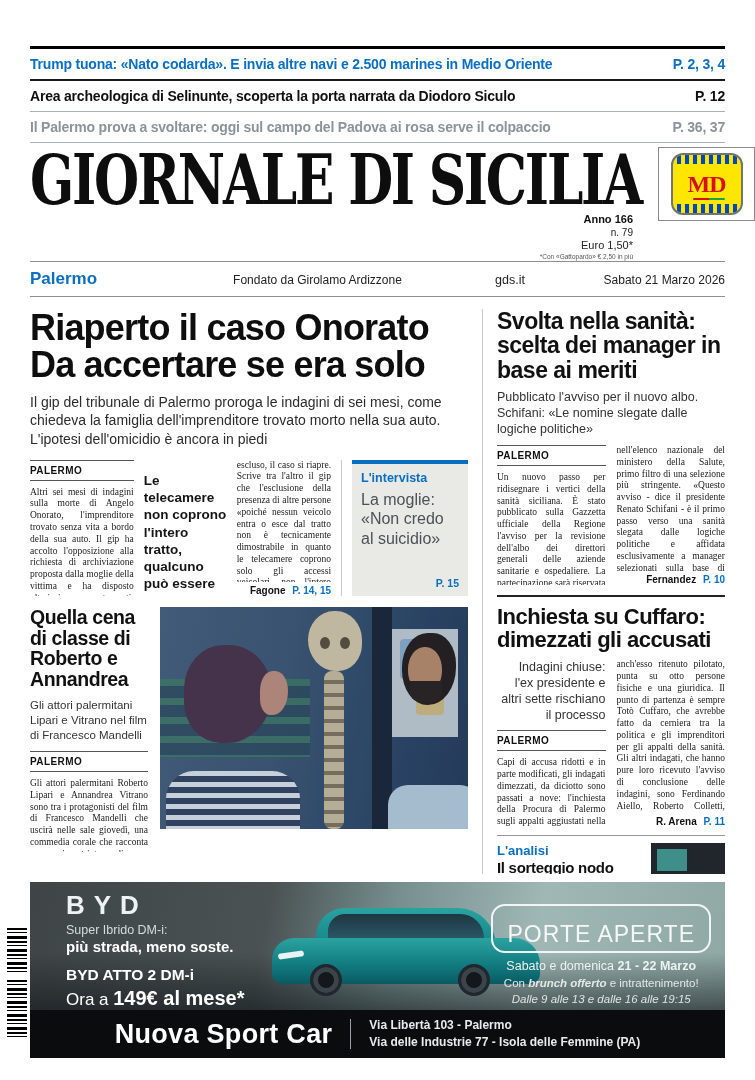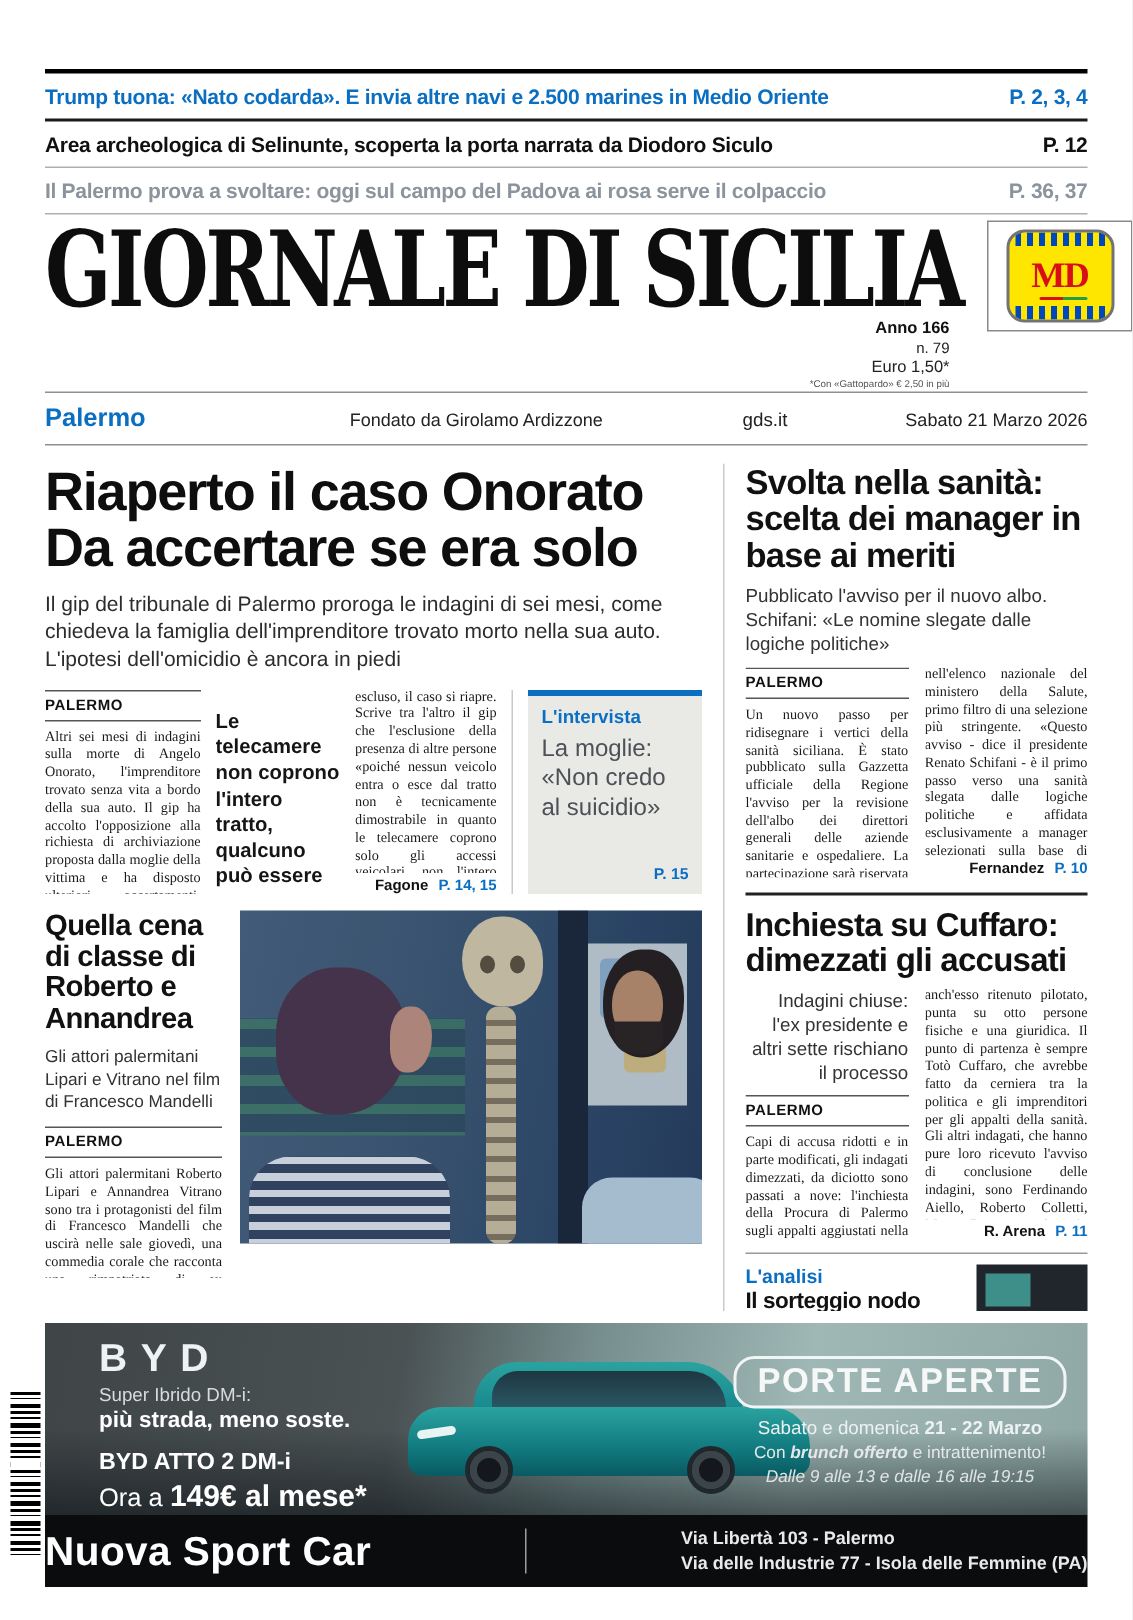--- a/index.html
+++ b/index.html
@@ -115,32 +115,32 @@
       linear-gradient(180deg, rgba(0,0,0,0) 55%, rgba(15,20,24,0.6) 100%),
       linear-gradient(100deg, #3f4547 0%, #4a5254 34%, #77908f 52%, #9fb8b6 72%, #8fa8a6 100%); }
   .ad-left { position:absolute; left:36px; top:8px; line-height:1.2; }
   .ad-brand { font-size:26px; font-weight:bold; letter-spacing:9px; color:#eef2f2; }
   .ad-t1 { font-size:12.5px; color:#d6dcdd; margin-top:2px; }
   .ad-t2 { font-size:15px; font-weight:bold; color:#fff; }
   .ad-model { font-size:15.5px; font-weight:bold; margin-top:10px; }
   .ad-price { font-size:17px; margin-top:1px; }
   .ad-price b { font-size:20px; }
   .ad-right { position:absolute; right:14px; top:22px; text-align:center; }
-  .ad-badge { display:inline-block; border:2px solid #f2f5f5; border-radius:14px; padding:1px 14px 3px; font-size:23px; font-weight:bold; letter-spacing:1px; color:#f6f8f8; }
+  .ad-badge { display:inline-block; border:2px solid #f2f5f5; border-radius:14px; padding:15px 14px 3px; font-size:23px; font-weight:normal; letter-spacing:1px; color:#f6f8f8; }
   .ad-dates { font-size:12.5px; margin-top:6px; color:#eef1f1; }
   .ad-brunch { font-size:11.5px; margin-top:4px; color:#e4e8e8; }
   .ad-hours { font-size:11.5px; font-style:italic; margin-top:4px; color:#dfe4e4; }
   .car { position:absolute; left:242px; top:26px; width:268px; height:88px; }
   .car-roof { position:absolute; top:0; left:44px; width:180px; height:38px; background:linear-gradient(180deg,#2aa3a0,#15838a); border-radius:30px 40px 0 0; }
   .car-window { position:absolute; top:6px; left:56px; width:156px; height:24px; background:linear-gradient(180deg,#1d3742,#2a5663); border-radius:20px 28px 0 0; }
   .car-body { position:absolute; bottom:12px; left:0; width:100%; height:46px; background:linear-gradient(180deg,#2aa3a0 0%,#117a7f 60%,#0a5a62 100%); border-radius:22px 26px 10px 10px; }
   .car-light { position:absolute; bottom:38px; left:6px; width:26px; height:6px; background:#e8f4f2; border-radius:3px; transform:rotate(-8deg); }
   .wheel { position:absolute; bottom:0; width:32px; height:32px; background:#14181c; border-radius:50%; border:3px solid #20282d; box-shadow:inset 0 0 0 5px #3b4449; }
   .wheel.front { left:38px; } .wheel.rear { left:186px; }
-  .ad-bar { height:48px; background:#0a0c0e; display:flex; align-items:center; justify-content:space-between; gap:18px; color:#fff; }
+  .ad-bar { height:48px; background:#0a0c0e; display:flex; align-items:center; justify-content:center; gap:18px; color:#fff; }
   .dealer { font-size:27px; font-weight:bold; letter-spacing:0.3px; }
   .ad-bar .sep { width:1px; height:30px; background:#9aa0a4; }
   .addr { font-size:12px; line-height:1.4; font-weight:bold; color:#e8eaec; }
 
   .barcode { position:absolute; left:7px; top:928px; width:20px; height:112px;
     background:repeating-linear-gradient(180deg,#000 0 2px,#fff 2px 4px,#000 4px 5px,#fff 5px 8px,#000 8px 11px,#fff 11px 13px); }
   .barcode-gap { position:absolute; left:7px; top:972px; width:20px; height:8px; background:#fff; }
 </style>
 </head>
 <body>

